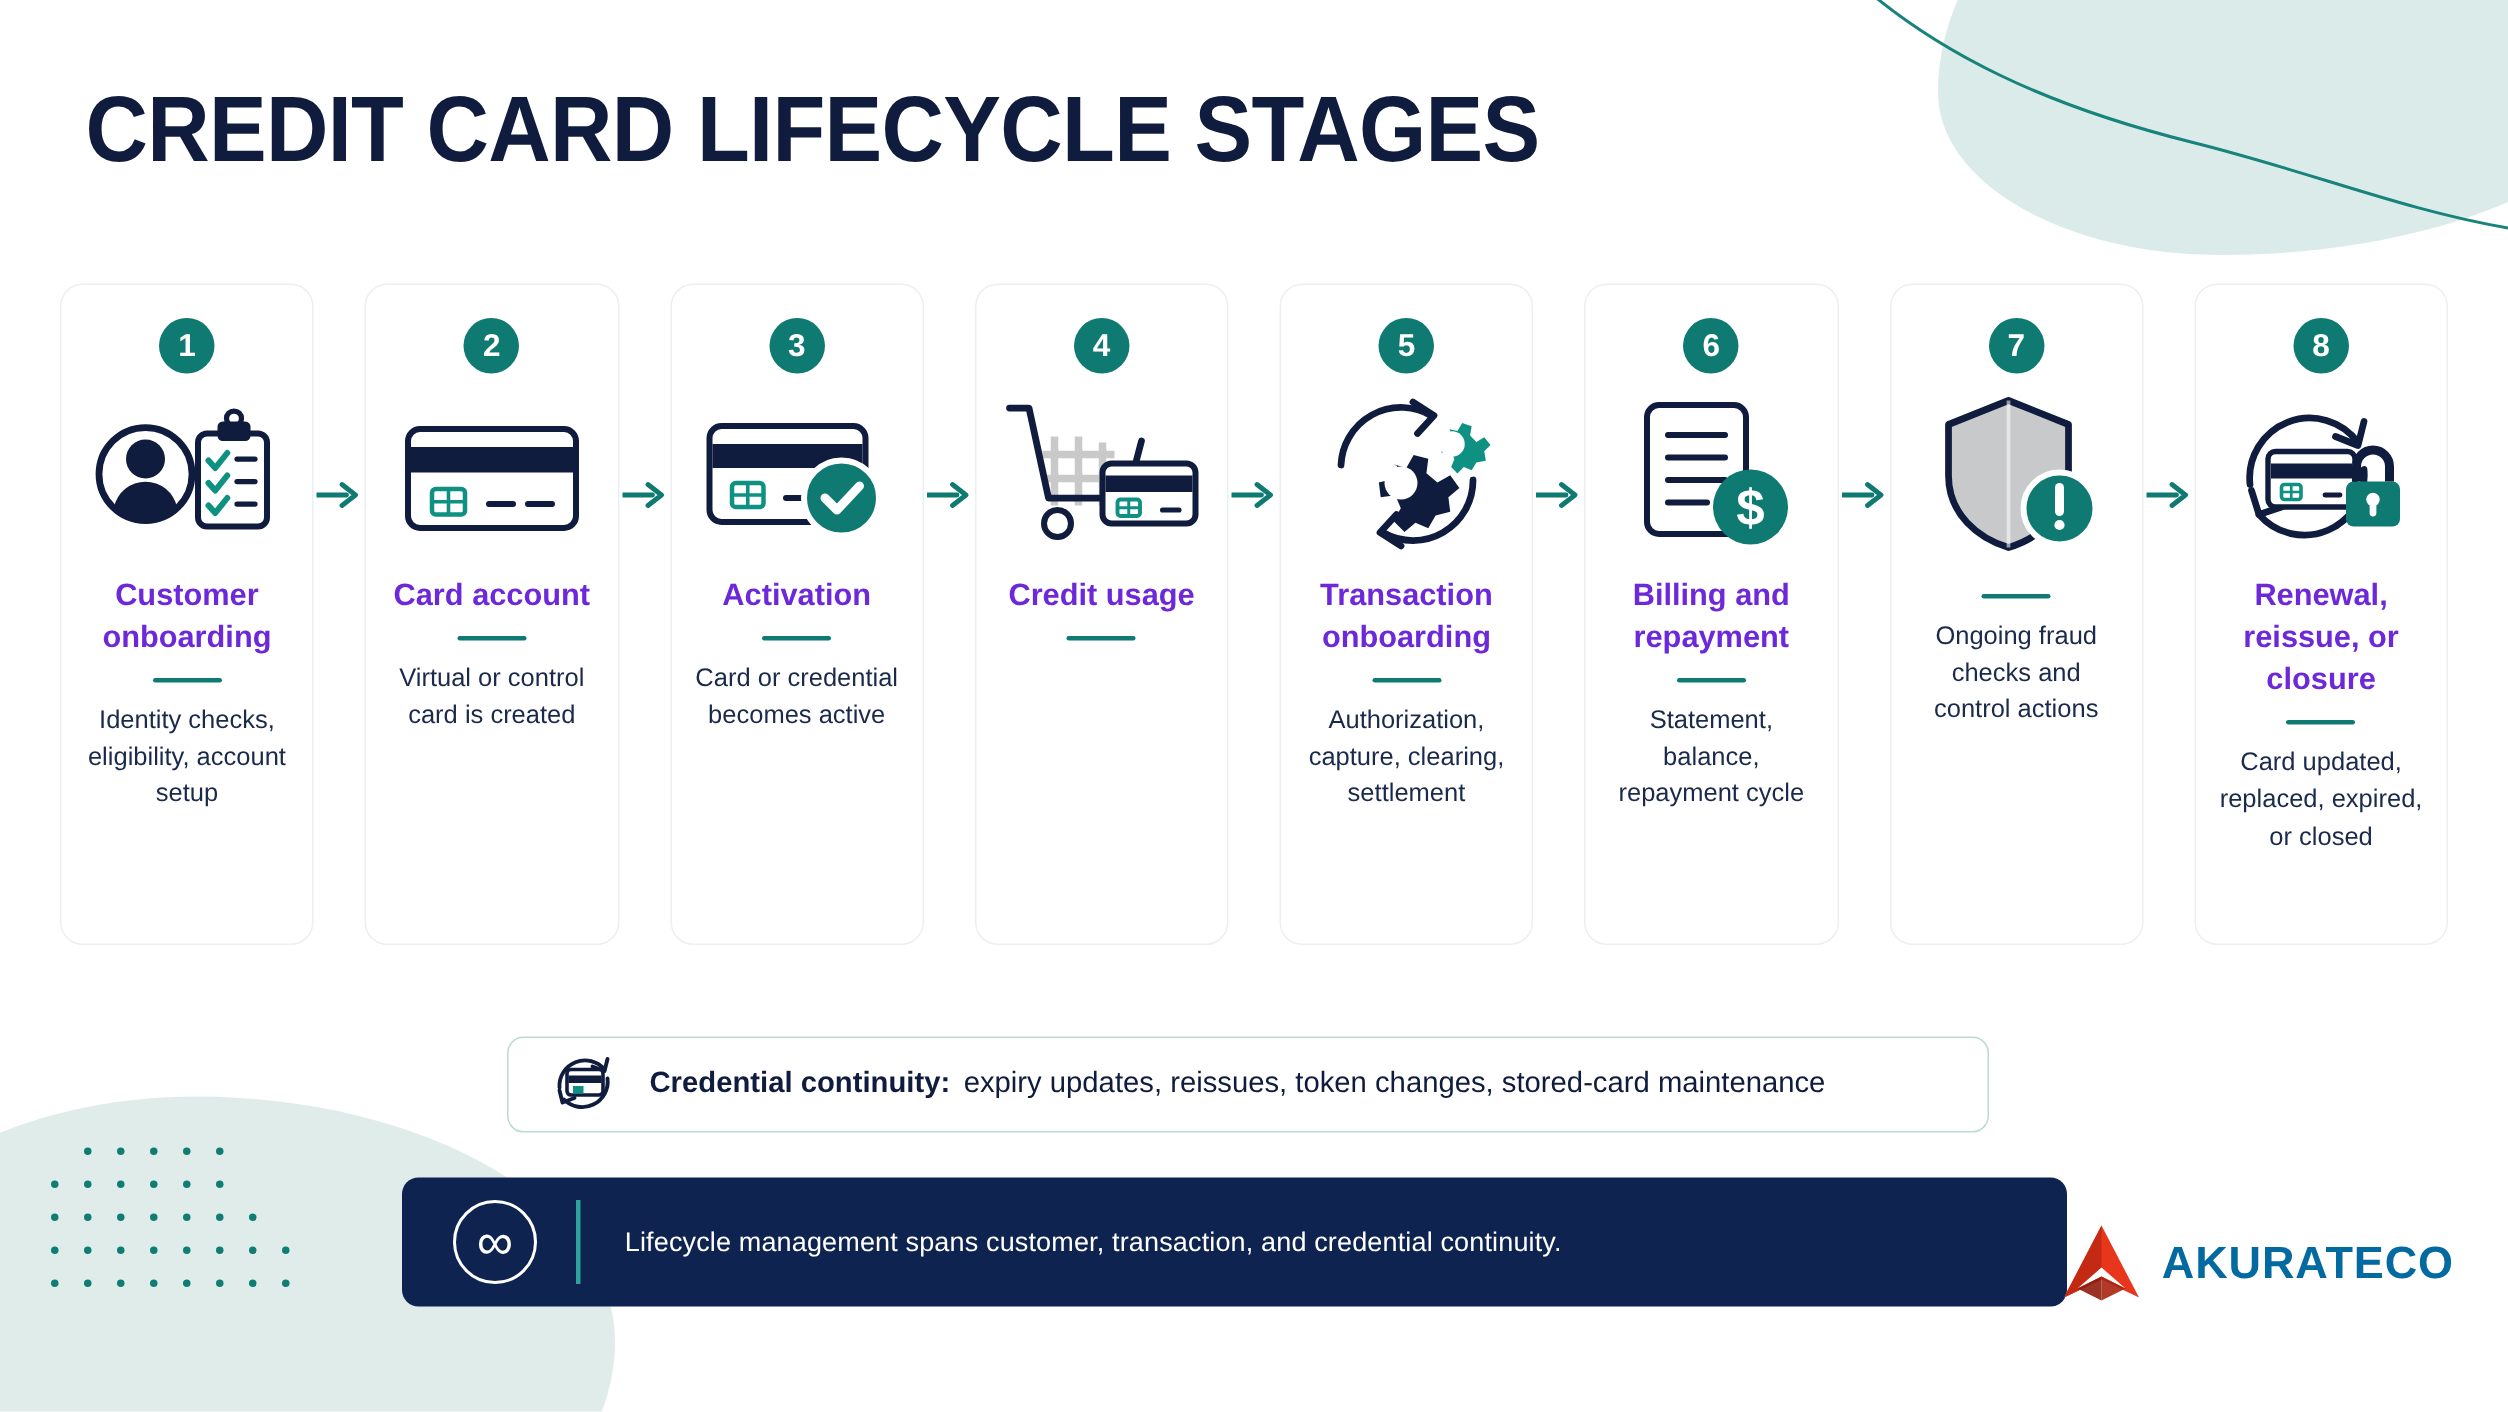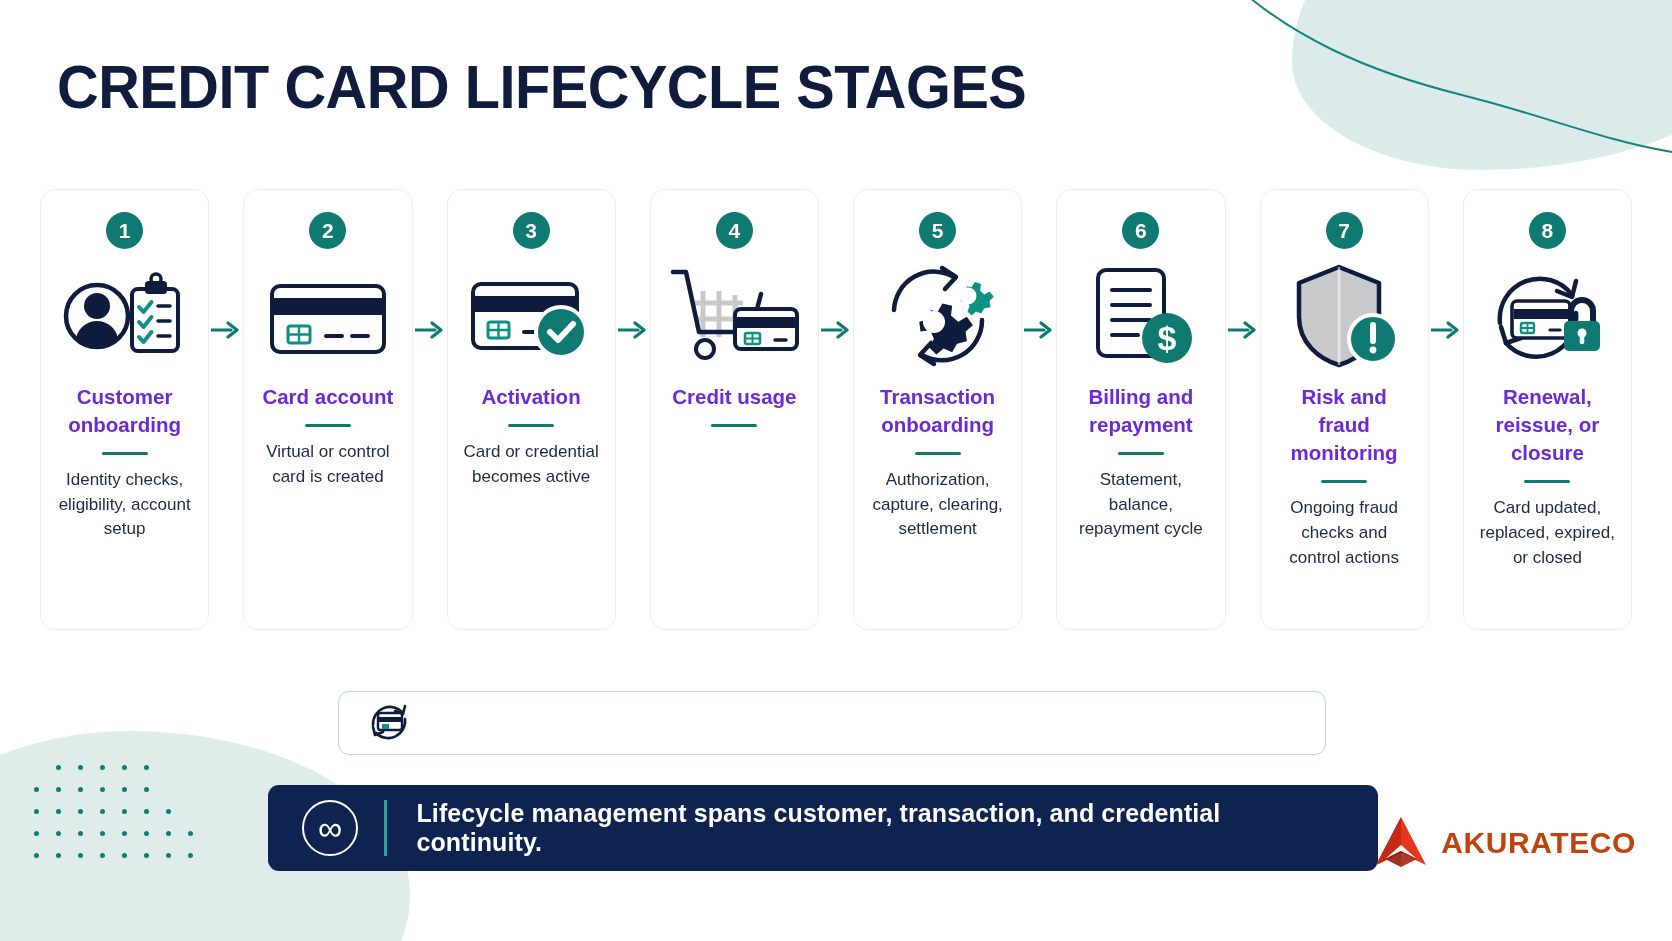--- a/index.html
+++ b/index.html
@@ -131,33 +131,33 @@
     border:2.5px solid #ffffff;
     display:flex; align-items:center; justify-content:center;
     color:#ffffff; font-size:34px; line-height:1;
     flex:0 0 auto;
   }
   #banner .vdiv {
     width:2.5px; height:56px; background:#2fa39a;
     margin:0 30px 0 26px; flex:0 0 auto;
   }
   #banner .btext {
-    color:#ffffff; font-size:25px; font-weight:700;
+    color:#ffffff; font-size:18px; font-weight:400;
     font-family:"Liberation Sans Narrow","Liberation Sans", sans-serif;
     letter-spacing:.1px;
   }
 
   
   #logo {
     position:absolute; right:36px; bottom:70px;
     display:flex; align-items:center; gap:13px;
   }
   #logo .mark { width:54px; height:56px; flex:0 0 auto; }
   #logo .wordmark {
-    font-size:30px; font-weight:700; color:#c2410c;
+    font-size:30px; font-weight:700; color:#0369a1;
     letter-spacing:.6px;
     font-family:"Liberation Sans", sans-serif;
   }
 </style>
 </head>
 <body>
 
 <div class="deco" id="blob-tr"></div>
 <svg class="deco" id="wave-tr" viewBox="0 0 540 190" fill="none">
   <path d="M78 -10 C150 70, 250 105, 330 125 C410 145, 470 170, 540 182" stroke="#17837b" stroke-width="2" fill="none"></path>
@@ -369,21 +369,20 @@
     <div class="num">7</div>
     <div class="icon-wrap">
       <svg width="118" height="110" viewBox="0 0 118 110">
         <path d="M46 6 L86 22 v34 c0 26 -20 42 -40 48 C26 98 6 82 6 56 V22 z" transform="translate(8,0)" fill="#c7c9cb" stroke="#101c3d" stroke-width="4.5" stroke-linejoin="round"></path>
         <path d="M54 6 v98" stroke="#fff" stroke-width="2.5" opacity=".55"></path>
         <circle cx="88" cy="78" r="24" fill="#0e7a71" stroke="#fff" stroke-width="4"></circle>
         <path d="M88 64v16" stroke="#fff" stroke-width="6" stroke-linecap="round"></path>
         <circle cx="88" cy="89" r="3.4" fill="#fff"></circle>
       </svg>
     </div>
-    <div class="card-title">Risk and fraud monitoring</div>
     <div class="rule"></div>
     <div class="card-desc">Ongoing fraud checks and control actions</div>
   </div>
 
   <div class="arrow">
     <svg width="30" height="18" viewBox="0 0 30 18">
         <path d="M0 9h20M17 2l9 7-9 7" stroke="#0e7a71" stroke-width="3.2" fill="none" stroke-linecap="round" stroke-linejoin="round"></path>
       </svg>
   </div>
 
@@ -418,20 +417,23 @@
     <svg width="56" height="48" viewBox="0 0 56 48">
       <path d="M12 28 A17 17 0 0 1 42 16" stroke="#101c3d" stroke-width="2.6" fill="none" stroke-linecap="round"></path>
       <path d="M44 9l-2 8-8-3" stroke="#101c3d" stroke-width="2.6" fill="none" stroke-linecap="round" stroke-linejoin="round"></path>
       <path d="M44 22 A17 17 0 0 1 15 36" stroke="#101c3d" stroke-width="2.6" fill="none" stroke-linecap="round"></path>
       <path d="M12 30l2 8 8-3" stroke="#101c3d" stroke-width="2.6" fill="none" stroke-linecap="round" stroke-linejoin="round"></path>
       <rect x="17" y="16" width="24" height="17" rx="2.6" fill="#fff" stroke="#101c3d" stroke-width="2.4"></rect>
       <rect x="18" y="20" width="22" height="5" fill="#101c3d"></rect>
       <rect x="21" y="27" width="7" height="5" fill="#0e9183"></rect>
     </svg>
   </span>
+  <span class="ct-text">
+    <b>Credential continuity:</b><span class="ct-rest">expiry updates, reissues, token changes, stored-card maintenance</span>
+  </span>
 </div>
 
 <div id="banner">
   <span class="inf">∞</span>
   <span class="vdiv"></span>
   <span class="btext">Lifecycle management spans customer, transaction, and credential continuity.</span>
 </div>
 
 <div id="logo">
   <span class="mark">

